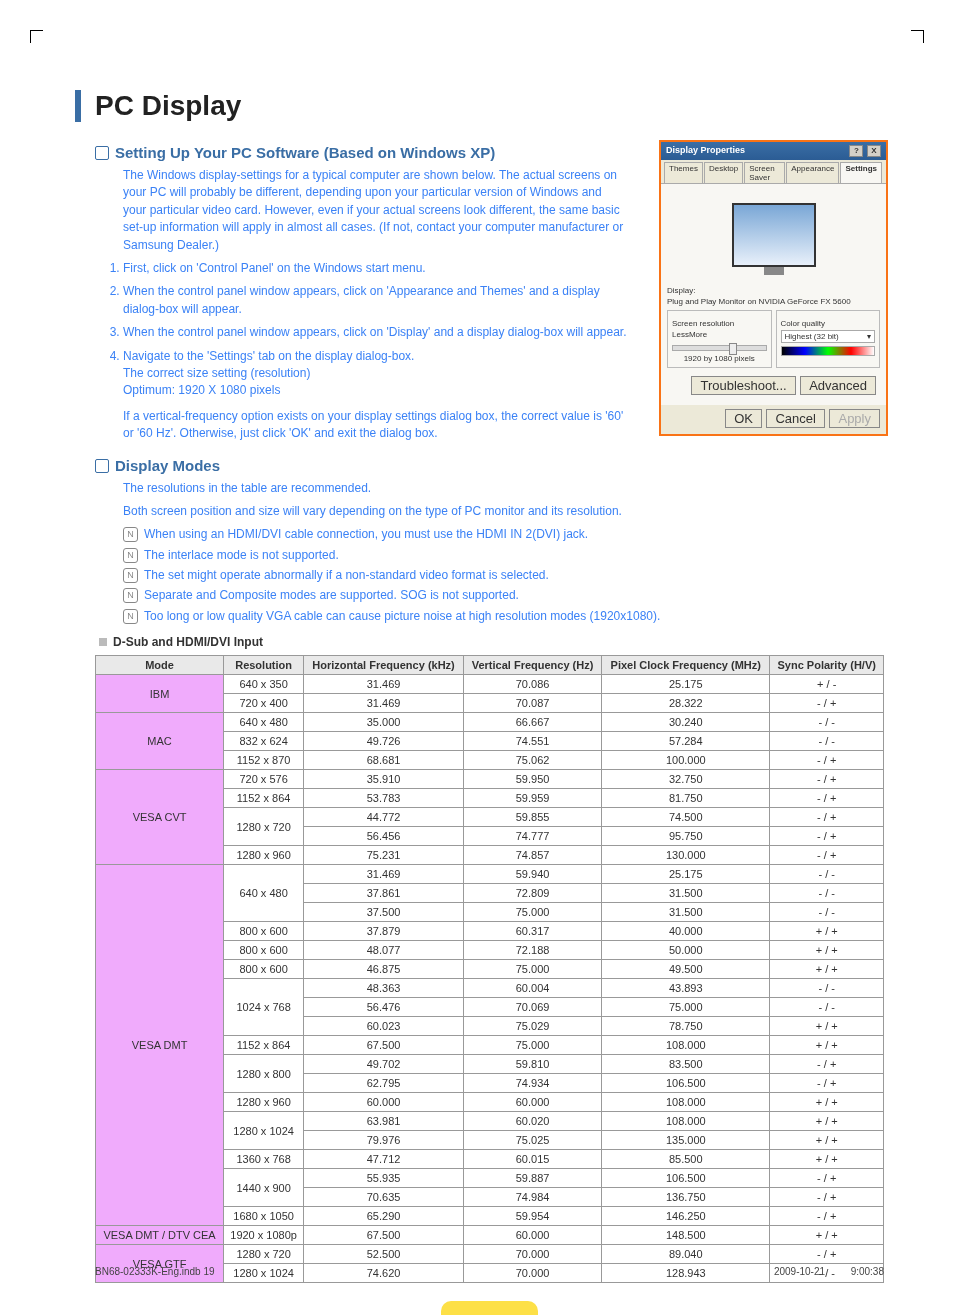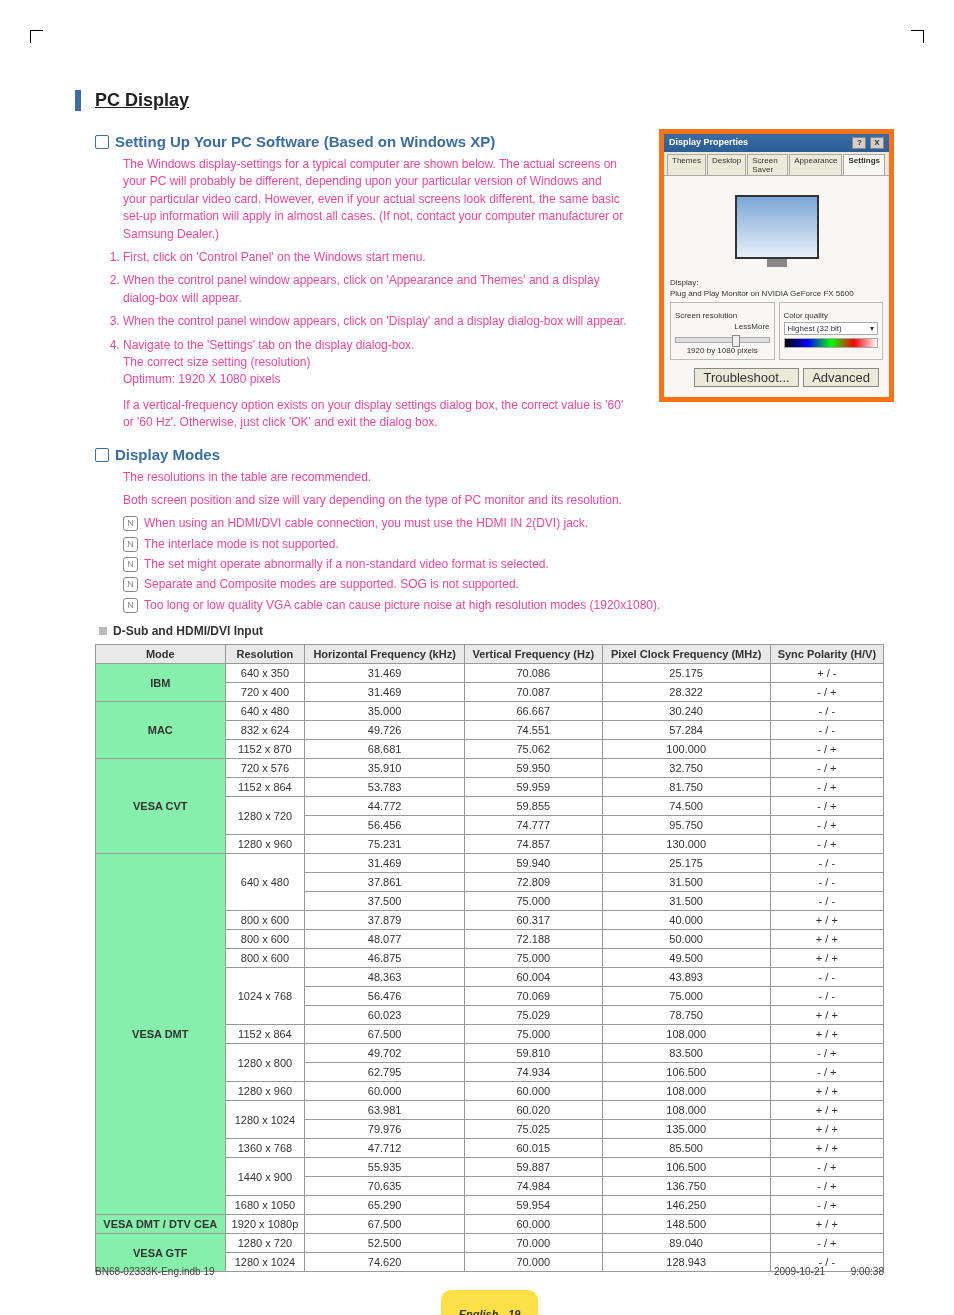--- a/index.html
+++ b/index.html
@@ -33,25 +33,24 @@
     height: 12px;
     border-right: 1px solid #000;
     border-top: 1px solid #000;
   }
   .heading-bar {
     border-left: 6px solid #3a6ea5;
     padding-left: 14px;
     margin-left: -20px;
   }
   h1 {
-    font-size: 18px;
+    font-size: 28px;
     font-weight: bold;
     color: #222;
     margin: 0 0 18px 0;
-    text-decoration: underline;
   }
   .columns {
     display: flex;
     gap: 32px;
   }
   .col-text { flex: 1; }
   .col-img { width: 225px; flex-shrink: 0; }
   .section-title {
     font-size: 15px;
     font-weight: bold;
@@ -64,21 +63,21 @@
     height: 12px;
     border: 1px solid #3a6ea5;
     border-radius: 2px;
     margin-right: 6px;
     vertical-align: middle;
     position: relative;
     top: -1px;
   }
   .body-text, .note-text, ol li {
     font-size: 12px;
-    color: #ec4899;
+    color: #3b82f6;
     line-height: 1.45;
   }
   .body-text { margin: 0 0 6px 28px; }
   ol {
     margin: 4px 0 6px 10px;
     padding-left: 18px;
   }
   ol li { margin-bottom: 6px; }
   .note-block { margin-left: 28px; margin-top: 6px; margin-bottom: 6px; }
   .note-line { display: flex; margin-bottom: 3px; }
@@ -119,22 +118,22 @@
     border: 1px solid #999;
     padding: 3px 4px;
     text-align: center;
   }
   table.modes th {
     background: #e9e9e9;
     font-weight: bold;
     color: #333;
   }
   table.modes td.mode-cell {
-    font-weight: bold;
-    background: #86efac;
+    font-weight: normal;
+    background: #f0abfc;
     vertical-align: middle;
   }
   .page-num {
     text-align: center;
     margin-top: 18px;
     font-size: 11px;
     font-weight: bold;
     color: #333;
   }
   .pg-pill {
@@ -150,21 +149,21 @@
     left: 95px;
     right: 70px;
     font-size: 10px;
     color: #444;
     display: flex;
     justify-content: space-between;
   }
   
   .dp {
     width: 225px;
-    border: 5px solid #f97316;
+    border: 2px solid #f97316;
     font-size: 9px;
     background: #ece9d8;
   }
   .dp-title {
     background: linear-gradient(#3a6ea5,#2b5c94);
     color: #fff;
     font-weight: bold;
     padding: 3px 5px;
     display: flex;
     justify-content: space-between;
@@ -313,21 +312,21 @@
         </div>
         <div class="dp-body">
           <div class="dp-monitor">
               <div class="scr"></div>
             </div>
           <div class="dp-label">Display:</div>
           <div style="font-size:8px;margin-bottom:4px">Plug and Play Monitor on NVIDIA GeForce FX 5600</div>
           <div class="dp-row">
             <div class="half dp-box">
               <div class="dp-label">Screen resolution</div>
-              <div style="display:flex;justify-content:flex-end;font-size:8px">
+              <div style="display:flex;justify-content:flex-start;font-size:8px">
                 <span>Less</span>
                 <span>More</span>
               </div>
               <div class="slider">
                   <div class="thumb"></div>
                 </div>
               <div style="text-align:center;font-size:8px">1920 by 1080 pixels</div>
             </div>
             <div class="half dp-box">
               <div class="dp-label">Color quality</div>
@@ -335,20 +334,25 @@
                 <span>Highest (32 bit)</span>
                   <span>▾</span>
               </div>
               <div style="height:8px;margin-top:3px;background:linear-gradient(90deg,#000,#00f,#0f0,#f00,#fff);border:1px solid #aaa"></div>
             </div>
           </div>
           <div class="dp-btns">
             <span>Troubleshoot...</span>
             <span>Advanced</span>
           </div>
+        </div>
+        <div class="dp-bot">
+          <span>OK</span>
+          <span>Cancel</span>
+          <span style="color:#aaa">Apply</span>
         </div>
       </div>
     </div>
   </div>
 
   <div class="section-title" style="margin-top:8px"><span class="mark"></span><span>Display Modes</span></div>
   <p class="body-text">The resolutions in the table are recommended.</p>
   <p class="body-text" style="margin-bottom:2px">Both screen position and size will vary depending on the type of PC monitor and its resolution.</p>
   <div class="note-block">
     <div class="note-line">

